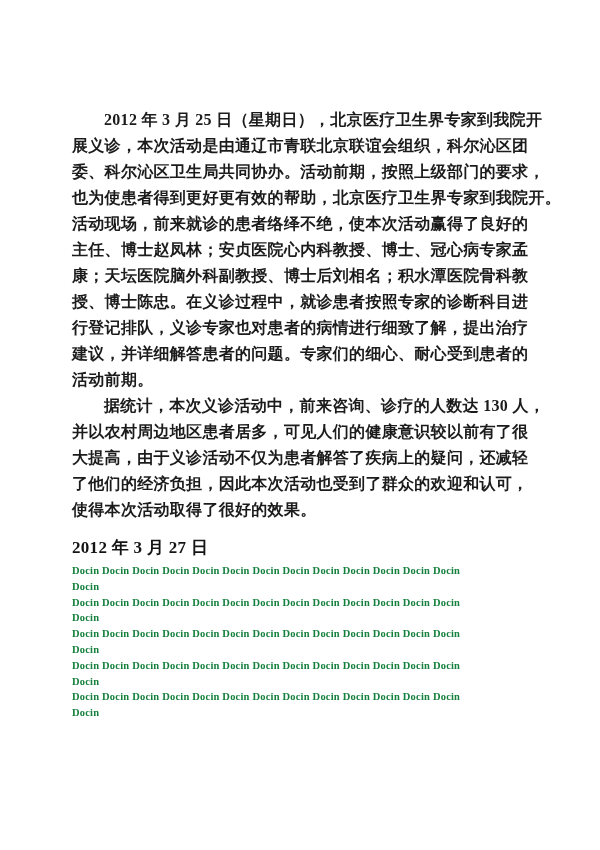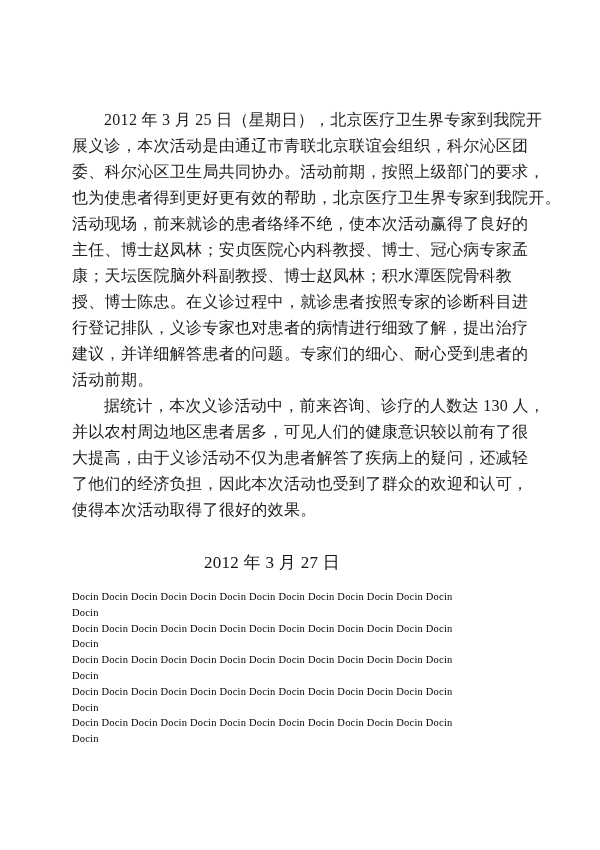--- a/index.html
+++ b/index.html
@@ -1,15 +1,15 @@
 <!DOCTYPE html>
 <html><head>
 <meta charset="utf-8">
 <style>
-  * { margin: 0; padding: 0; box-sizing: border-box; }
+  * { margin: 0; padding: 0; box-sizing: border-box; font-weight: bold; }
   html, body { width: 600px; height: 850px; }
   body {
     background: #ffffff;
     font-family: "Liberation Serif", "DejaVu Serif", serif;
   }
   .page {
     position: relative;
     width: 600px;
     height: 850px;
     background: #ffffff;
@@ -26,32 +26,32 @@
     line-height: 26px;
     height: 26px;
     color: #1b1b1b;
     letter-spacing: 0.3px;
     white-space: nowrap;
   }
   .para-line.first {
     text-indent: 2em;
   }
   .date-line {
-    margin-top: 27px;
+    margin-top: 12px;
     font-size: 17px;
     line-height: 26px;
     height: 26px;
-    text-align: center;
+    text-align: left;
     padding-right: 58px;
     color: #141414;
     letter-spacing: 0.3px;
   }
   .watermark {
-    margin-top: 13px;
-    color: #000000;
+    margin-top: 2px;
+    color: #15803d;
   }
   .wm-line {
     font-size: 10.5px;
     line-height: 15.8px;
     height: 15.8px;
     white-space: nowrap;
     letter-spacing: 0.2px;
   }
 </style>
 </head>
@@ -63,21 +63,21 @@
     <div>
       <div class="para-line first">2012 年 3 月 25 日（星期日），北京医疗卫生界专家到我院开</div>
       <div class="para-line">展义诊，本次活动是由通辽市青联北京联谊会组织，科尔沁区团</div>
       <div class="para-line">委、科尔沁区卫生局共同协办。活动前期，按照上级部门的要求，</div>
       <div class="para-line">也为使患者得到更好更有效的帮助，北京医疗卫生界专家到我院开。</div>
       <div class="para-line">活动现场，前来就诊的患者络绎不绝，使本次活动赢得了良好的</div>
     </div>
 
     <div>
       <div class="para-line">主任、博士赵凤林；安贞医院心内科教授、博士、冠心病专家孟</div>
-      <div class="para-line">康；天坛医院脑外科副教授、博士赵凤林；积水潭医院骨科教</div>
+      <div class="para-line">康；天坛医院脑外科副教授、博士后刘相名；积水潭医院骨科教</div>
       <div class="para-line">授、博士陈忠。在义诊过程中，就诊患者按照专家的诊断科目进</div>
       <div class="para-line">行登记排队，义诊专家也对患者的病情进行细致了解，提出治疗</div>
       <div class="para-line">建议，并详细解答患者的问题。专家们的细心、耐心受到患者的</div>
       <div class="para-line">活动前期。</div>
     </div>
 
     <div>
       <div class="para-line first">据统计，本次义诊活动中，前来咨询、诊疗的人数达 130 人，</div>
       <div class="para-line">并以农村周边地区患者居多，可见人们的健康意识较以前有了很</div>
       <div class="para-line">大提高，由于义诊活动不仅为患者解答了疾病上的疑问，还减轻</div>

